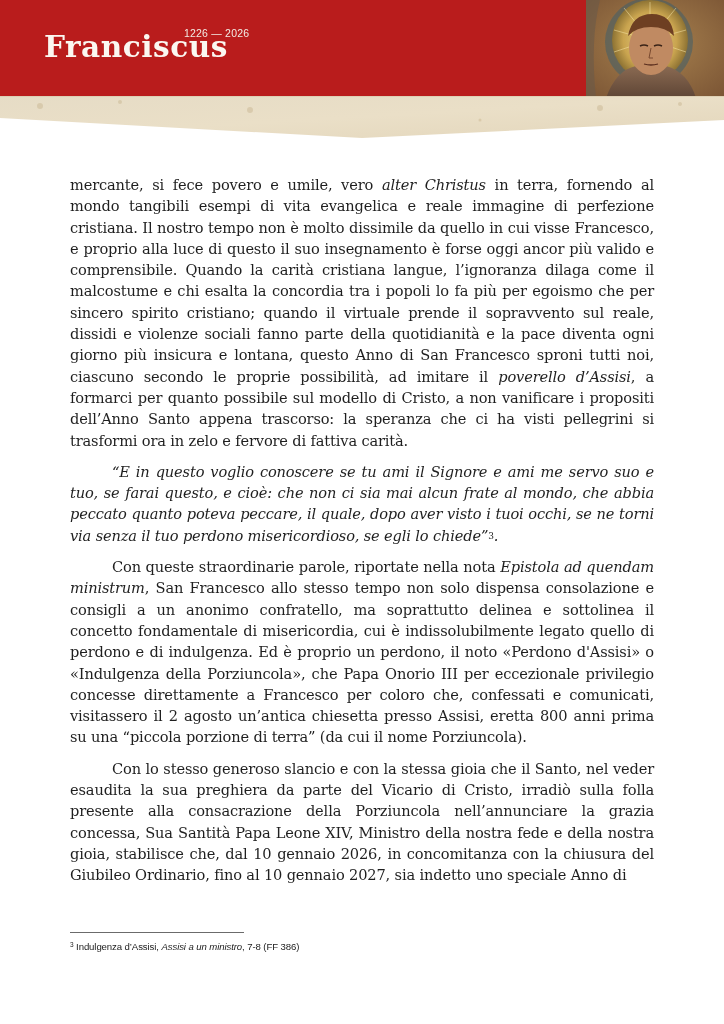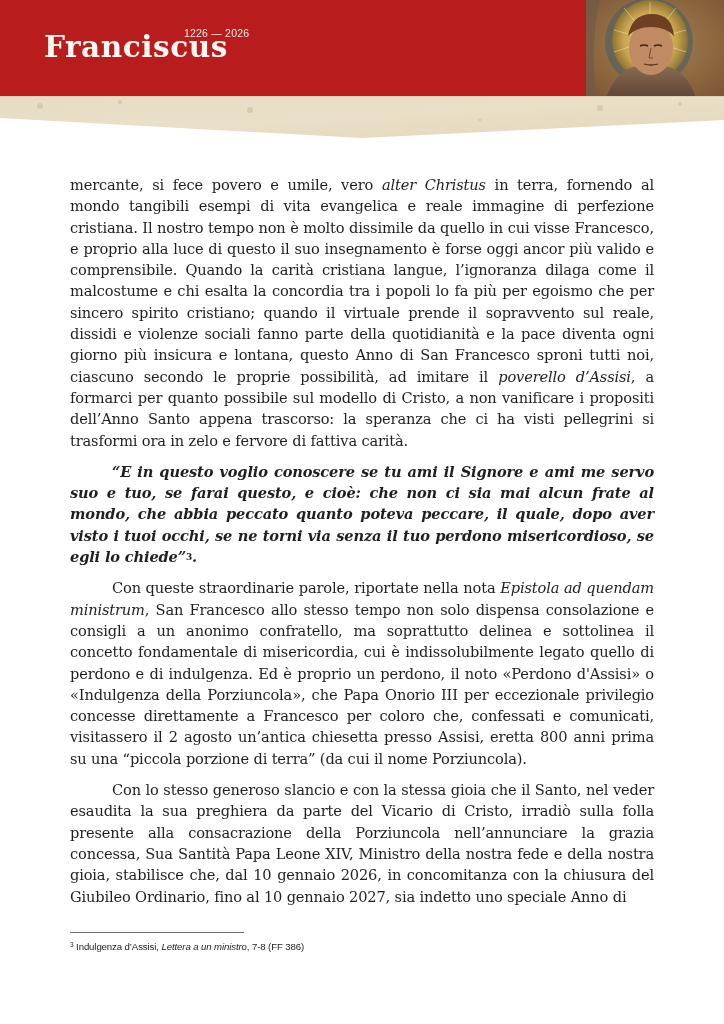--- a/index.html
+++ b/index.html
@@ -65,21 +65,21 @@
       width: 584px;
     }
     .content p {
       margin: 0 0 10px 0;
       font-size: 14.6px;
       line-height: 21.3px;
       text-align: justify;
       letter-spacing: -0.15px;
     }
     .content p.indent { text-indent: 42px; }
-    .content p.quote { font-style: italic; font-weight: bold; }
+    .content p.quote { font-style: italic; }
     .content em { }
     .content sup {
       font-size: 9px;
       vertical-align: 2px;
       line-height: 0;
       font-style: normal;
     }
     .fn-rule {
       position: absolute;
       left: 70px;
@@ -176,13 +176,13 @@
   <p><span>mercante, si fece povero e umile, vero </span><em>alter Christus</em><span> in terra, fornendo al mondo tangibili esempi di vita evangelica e reale immagine di perfezione cristiana. Il nostro tempo non è molto dissimile da quello in cui visse Francesco, e proprio alla luce di questo il suo insegnamento è forse oggi ancor più valido e comprensibile. Quando la carità cristiana langue, l’ignoranza dilaga come il malcostume e chi esalta la concordia tra i popoli lo fa più per egoismo che per sincero spirito cristiano; quando il virtuale prende il sopravvento sul reale, dissidi e violenze sociali fanno parte della quotidianità e la pace diventa ogni giorno più insicura e lontana, questo Anno di San Francesco sproni tutti noi, ciascuno secondo le proprie possibilità, ad imitare il </span><em>poverello d’Assisi</em><span>, a formarci per quanto possibile sul modello di Cristo, a non vanificare i propositi dell’Anno Santo appena trascorso: la speranza che ci ha visti pellegrini si trasformi ora in zelo e fervore di fattiva carità.</span></p>
 
   <p class="indent quote"><span>“E in questo voglio conoscere se tu ami il Signore e ami me servo suo e tuo, se farai questo, e cioè: che non ci sia mai alcun frate al mondo, che abbia peccato quanto poteva peccare, il quale, dopo aver visto i tuoi occhi, se ne torni via senza il tuo perdono misericordioso, se egli lo chiede”</span><sup>3</sup><span>.</span></p>
 
   <p class="indent"><span>Con queste straordinarie parole, riportate nella nota </span><em>Epistola ad quendam ministrum</em><span>, San Francesco allo stesso tempo non solo dispensa consolazione e consigli a un anonimo confratello, ma soprattutto delinea e sottolinea il concetto fondamentale di misericordia, cui è indissolubilmente legato quello di perdono e di indulgenza. Ed è proprio un perdono, il noto «Perdono d'Assisi» o «Indulgenza della Porziuncola», che Papa Onorio III per eccezionale privilegio concesse direttamente a Francesco per coloro che, confessati e comunicati, visitassero il 2 agosto un’antica chiesetta presso Assisi, eretta 800 anni prima su una “piccola porzione di terra” (da cui il nome Porziuncola).</span></p>
 
   <p class="indent"><span>Con lo stesso generoso slancio e con la stessa gioia che il Santo, nel veder esaudita la sua preghiera da parte del Vicario di Cristo, irradiò sulla folla presente alla consacrazione della Porziuncola nell’annunciare la grazia concessa, Sua Santità Papa Leone XIV, Ministro della nostra fede e della nostra gioia, stabilisce che, dal 10 gennaio 2026, in concomitanza con la chiusura del Giubileo Ordinario, fino al 10 gennaio 2027, sia indetto uno speciale Anno di</span></p>
 </div>
 
 <div class="fn-rule"></div>
-<div class="footnote"><sup>3</sup><span> Indulgenza d’Assisi, </span><em>Lettera a un ministro</em><span>, 7-8 (FF 386)</span></div>
+<div class="footnote"><sup>3</sup><span> Indulgenza d’Assisi, </span><em>Assisi a un ministro</em><span>, 7-8 (FF 386)</span></div>
 
 </body></html>

